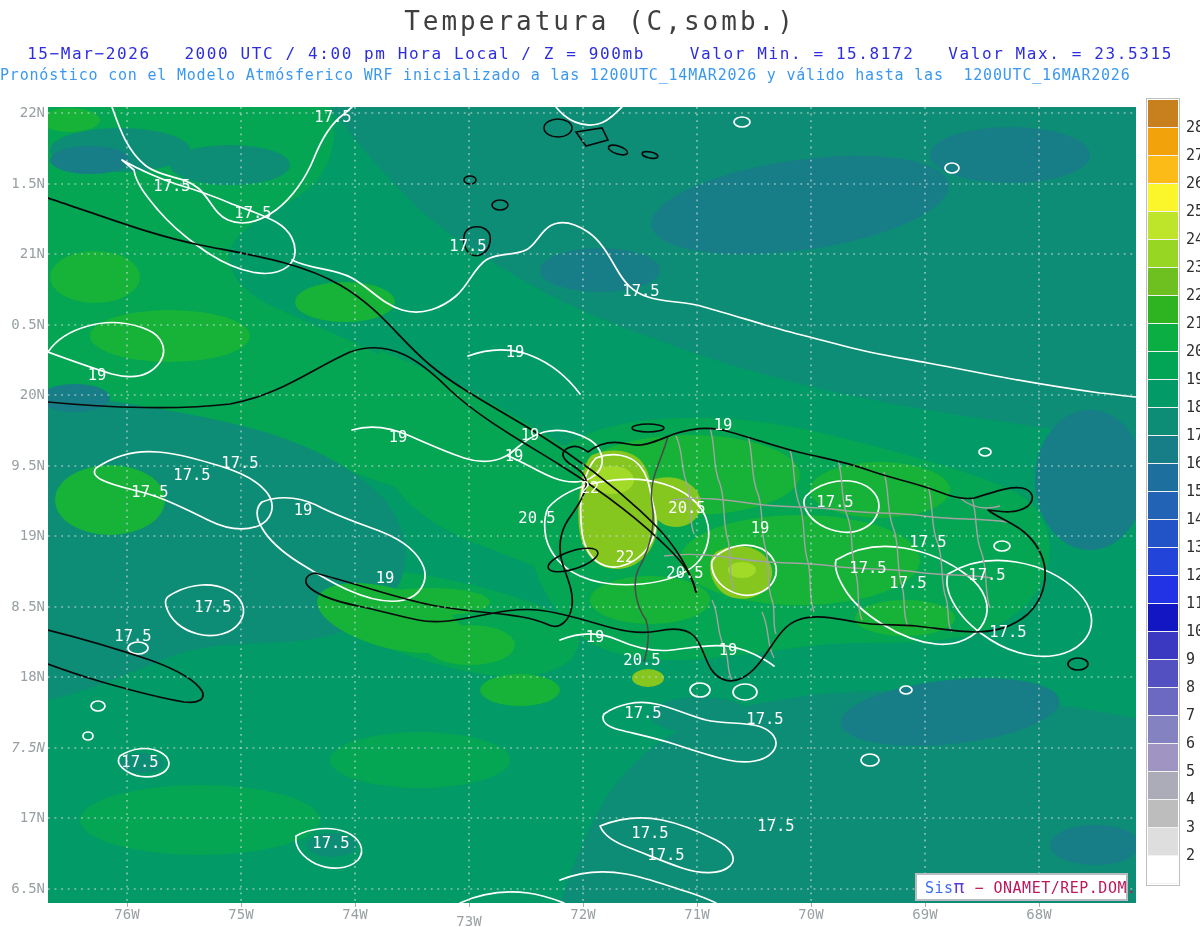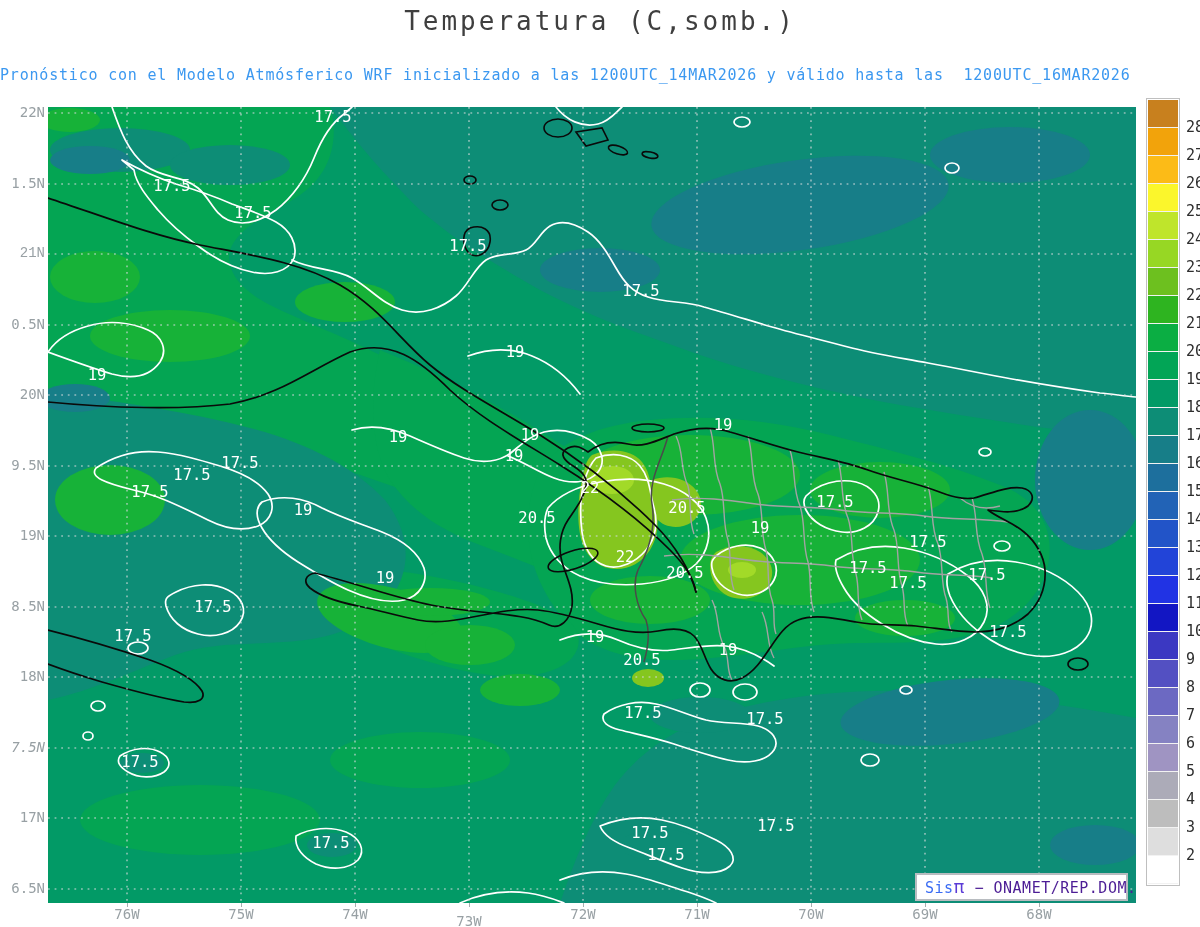--- a/index.html
+++ b/index.html
@@ -17,37 +17,38 @@
   .xtick{position:absolute;width:1px;height:4px;background:#a8aeb0;top:903px;}
   #colorbar{position:absolute;left:1146px;top:98px;width:32px;height:786px;
             background:#fff;border:1px solid #bfbfbf;}
   .cbcell{position:absolute;left:1px;width:30px;height:27px;border-bottom:1px solid #f2f2f2;}
   .cblab{position:absolute;left:1186px;width:36px;font-size:15px;color:#2e2e2e;}
   #branding{position:absolute;left:915px;top:873px;width:209px;height:24px;
             background:#fff;border:2px solid #b8bcc0;font-size:15px;line-height:24px;
             text-align:center;letter-spacing:0.5px;white-space:pre;}
   #branding .sis{color:#3a6cf4;margin-left:8px;}
   #branding .pi{color:#5b3bd6;font-size:18px;}
-  #branding .rest{color:#4c1d95;}
+  #branding .rest{color:#be185d;}
   
   .f16{fill:#177e88;} .f17{fill:#0d8d76;} .f18{fill:#029a66;} .f19{fill:#04a553;}
   .f20{fill:#17b238;} .f22{fill:#85c61f;} .f23{fill:#a2da28;}
   .wc{fill:none;stroke:#ffffff;stroke-width:1.7;stroke-linejoin:round;stroke-linecap:round;}
   .coast{fill:none;stroke:#0a0a0a;stroke-width:1.7;stroke-linejoin:round;stroke-linecap:round;}
   .isl{fill:none;stroke:#0a0a0a;stroke-width:1.6;}
   .pb{fill:none;stroke:#a3a3a3;stroke-width:1.4;stroke-linejoin:round;}
   .bd{fill:none;stroke:#4a4a4a;stroke-width:1.5;}
   .grid{stroke:#d4dadb;stroke-width:1.1;stroke-dasharray:1.8 4.8;fill:none;}
   .cl{font-family:"DejaVu Sans Mono",monospace;font-size:15.5px;fill:#ffffff;text-anchor:middle;}
 </style>
 </head>
 <body>
 
 <div id="page">
   <div id="title">Temperatura (C,somb.)</div>
+  <div id="hline1">15−Mar−2026   2000 UTC / 4:00 pm Hora Local / Z = 900mb    Valor Min. = 15.8172   Valor Max. = 23.5315</div>
   <div id="hline2">Pronóstico con el Modelo Atmósferico WRF inicializado a las 1200UTC_14MAR2026 y válido hasta las  1200UTC_16MAR2026</div>
 
   <svg id="map-svg" viewBox="48 107 1088 796" preserveAspectRatio="none">
 
     <rect class="f18" x="48" y="107" width="1088" height="796"></rect>
 
     <path class="f19" d="M48,107 L330,107 C340,140 330,175 300,195 C270,215 240,225 230,250 C225,270 240,290 270,305 C300,320 340,335 380,355 C420,375 460,395 490,420 C510,437 520,458 510,478 C495,500 465,505 435,498 C400,490 370,478 340,468 C300,455 260,445 220,438 C160,428 100,415 48,408 Z"></path>
     <path class="f19" d="M380,350 C430,370 480,395 530,425 C580,455 630,490 670,530 C700,560 710,590 695,605 C675,620 640,608 600,592 C560,576 520,560 480,545 C440,530 410,510 390,480 C372,452 368,400 380,350 Z"></path>
     <path class="f19" d="M540,470 C560,440 600,425 650,420 C710,414 770,420 830,435 C890,450 950,465 1000,485 C1040,500 1055,530 1048,565 C1040,600 1010,625 970,635 C920,647 870,640 820,645 C770,650 720,660 670,660 C620,660 580,645 560,615 C540,588 528,560 528,525 C528,505 532,488 540,470 Z"></path>
     <path class="f19" d="M300,575 C340,565 390,568 440,578 C490,588 530,600 560,615 C580,625 585,645 570,660 C550,678 510,680 470,672 C430,664 390,650 355,635 C325,622 300,605 295,590 Z"></path>
@@ -255,21 +256,21 @@
       <div class="cbcell" style="top: 645px; background: rgb(159, 148, 194);"></div>
       <div class="cbcell" style="top: 673px; background: rgb(172, 171, 184);"></div>
       <div class="cbcell" style="top: 701px; background: rgb(189, 189, 189);"></div>
       <div class="cbcell" style="top: 729px; background: rgb(222, 222, 222);"></div>
       <div class="cbcell" style="top: 757px; background: rgb(255, 255, 255);"></div>
     </div>
 
   <div id="branding"><span class="sis">Sis</span><span class="pi">π</span><span class="rest"> − ONAMET/REP.DOM.</span></div>
 <div class="ylab" style="top: 104px;">22N</div>
     <div class="ylab" style="top: 175px;">1.5N</div>
-    <div class="ylab" style="top: 245px; font-family: Liberation Mono, monospace;">21N</div>
+    <div class="ylab" style="top: 245px;">21N</div>
     <div class="ylab" style="top: 316px;">0.5N</div>
     <div class="ylab" style="top: 386px;">20N</div>
     <div class="ylab" style="top: 457px;">9.5N</div>
     <div class="ylab" style="top: 527px;">19N</div>
     <div class="ylab" style="top: 598px;">8.5N</div>
     <div class="ylab" style="top: 668px;">18N</div>
     <div class="ylab" style="top: 739px; font-style: italic;">7.5N</div>
     <div class="ylab" style="top: 809px;">17N</div>
     <div class="ylab" style="top: 880px;">6.5N</div>
     <div class="xlab" style="left: 97px;">76W</div>

